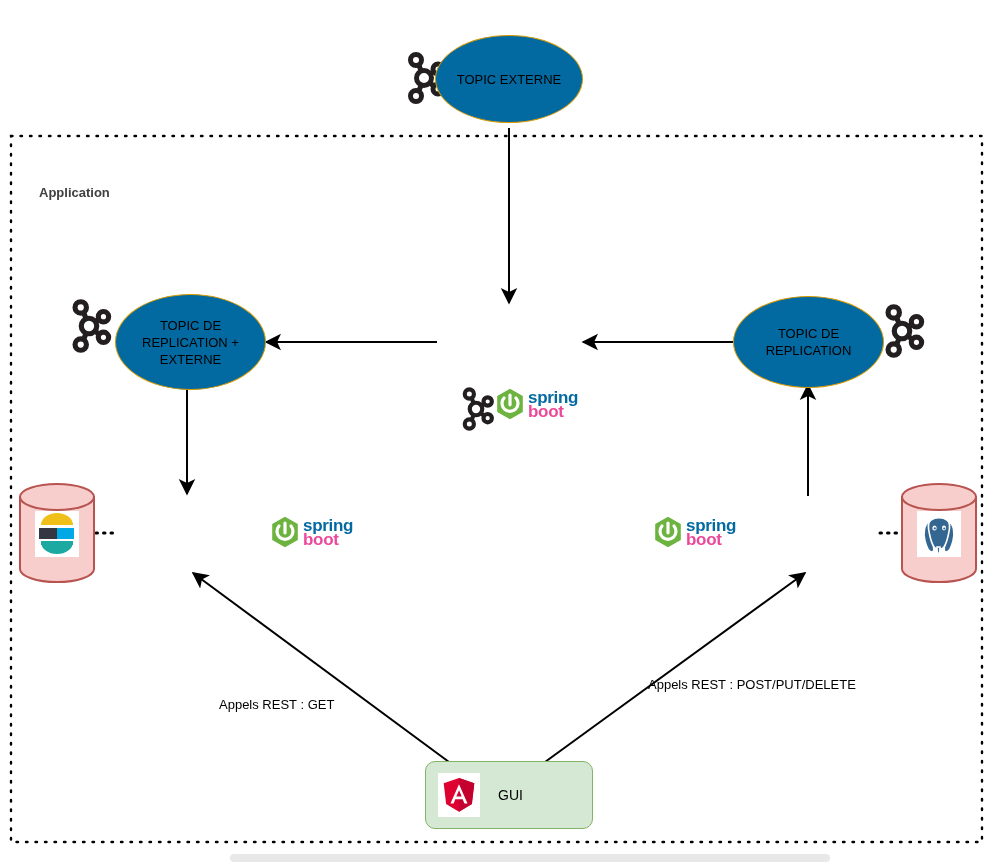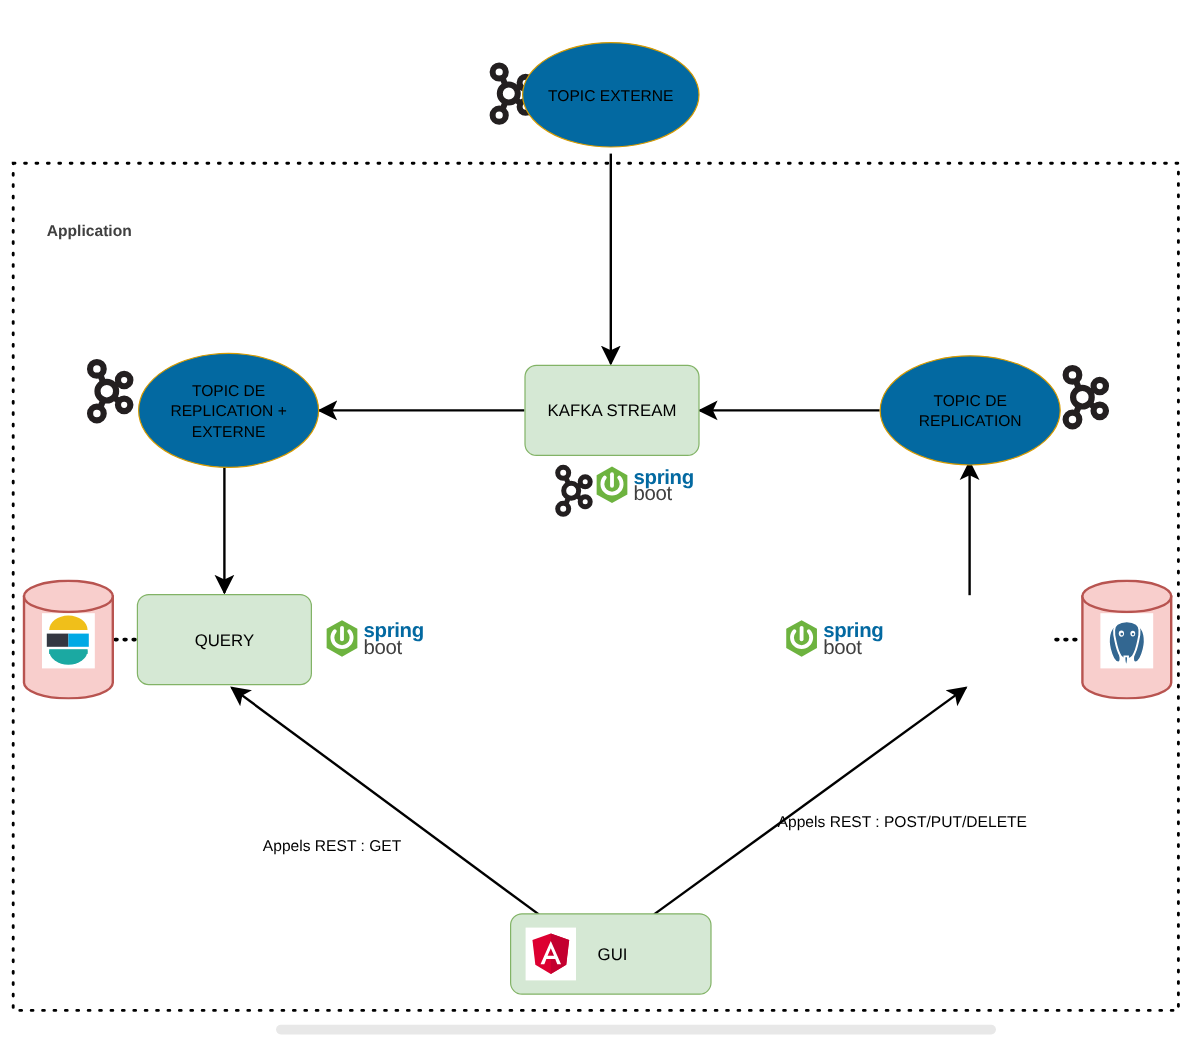--- a/index.html
+++ b/index.html
@@ -8,21 +8,21 @@
   .svg-layer{position:absolute;left:0;top:0;width:1000px;height:865px;}
   .node{position:absolute;box-sizing:border-box;display:flex;align-items:center;justify-content:center;text-align:center;}
   .gbox{background:#d5e8d4;border:1px solid #82b366;border-radius:10px;color:#000;font-size:14px;}
   .ell{background:#0369a1;border:1px solid #d79b00;border-radius:50%;color:#000;font-size:13px;line-height:17px;}
   .app-label{position:absolute;font-size:13px;font-weight:bold;color:#404040;}
   .edge-label{position:absolute;font-size:13px;color:#000;white-space:nowrap;}
   .icon-wrap{position:absolute;}
   .springwrap{position:absolute;display:flex;align-items:center;}
   .spring-text{margin-left:2px;line-height:1;}
   .spring-top{font-size:17px;font-weight:bold;color:#0369a1;display:block;letter-spacing:-0.3px;}
-  .spring-bot{font-size:17px;font-weight:normal;color:#404040;display:block;margin-top:-3px;letter-spacing:-0.3px;}
+  .spring-bot{font-size:17px;font-weight:bold;color:#ec4899;display:block;margin-top:-3px;letter-spacing:-0.3px;}
   .dbwrap{position:absolute;}
   .hscroll{position:absolute;left:0;bottom:0;width:1000px;height:14px;background:#ffffff;}
   .hscroll-thumb{position:absolute;left:230px;top:3px;width:600px;height:8px;background:#e8e8e8;border-radius:4px;}
   .gui-label{font-size:14px;color:#000;}
 </style>
 </head>
 <body>
 
 <div id="canvas">
 
@@ -69,23 +69,20 @@
         <circle cx="36" cy="21" r="5"></circle>
         <circle cx="36" cy="41" r="5"></circle>
         <circle cx="22" cy="30" r="7.5"></circle>
       </g>
     </svg>
   </div>
   <div class="node ell" style="left:435px;top:35px;width:148px;height:88px;">
     <span>TOPIC EXTERNE</span>
   </div>
 
-  <div class="node gbox" style="left:437px;top:304px;width:146px;height:76px;">
-    <span>KAFKA STREAM</span>
-  </div>
 
   <div class="icon-wrap" style="left:457px;top:384px;width:38px;height:50px;">
     <svg viewBox="0 0 44 60" width="38" height="50">
       <g fill="none" stroke="#231f20" stroke-width="5">
         <line x1="16" y1="15" x2="22" y2="30"></line>
         <line x1="16" y1="45" x2="22" y2="30"></line>
         <line x1="22" y1="30" x2="34" y2="22"></line>
         <line x1="22" y1="30" x2="34" y2="40"></line>
       </g>
       <g fill="#ffffff" stroke="#231f20" stroke-width="5">
@@ -163,23 +160,20 @@
       <svg viewBox="0 0 44 46" width="44" height="46">
         <path d="M6 14 A 16 12 0 0 1 38 14 Z" fill="#f0bf1a"></path>
         <rect x="4" y="17" width="18" height="11" fill="#343741"></rect>
         <rect x="22" y="17" width="17" height="11" fill="#00a9e5"></rect>
         <path d="M6 32 A 16 12 0 0 0 38 32 Z" fill="#1ba9a2" transform="translate(0,-1)"></path>
         <rect x="6" y="30" width="32" height="4" fill="#1ba9a2"></rect>
       </svg>
     </div>
   </div>
 
-  <div class="node gbox" style="left:114px;top:495px;width:146px;height:76px;">
-    <span>QUERY</span>
-  </div>
   <div class="springwrap" style="left:269px;top:516px;">
     <svg viewBox="0 0 40 40" width="32" height="32">
       <path d="M20 1 L36 10 L36 30 L20 39 L4 30 L4 10 Z" fill="#6db33f"></path>
       <path d="M20 9 L20 21" stroke="#ffffff" stroke-width="4" stroke-linecap="round" fill="none"></path>
       <path d="M12.5 12.5 A 10 10 0 1 0 27.5 12.5" stroke="#ffffff" stroke-width="4" fill="none" stroke-linecap="round"></path>
     </svg>
     <span class="spring-text">
       <span class="spring-top">spring</span>
       <span class="spring-bot">boot</span>
     </span>

